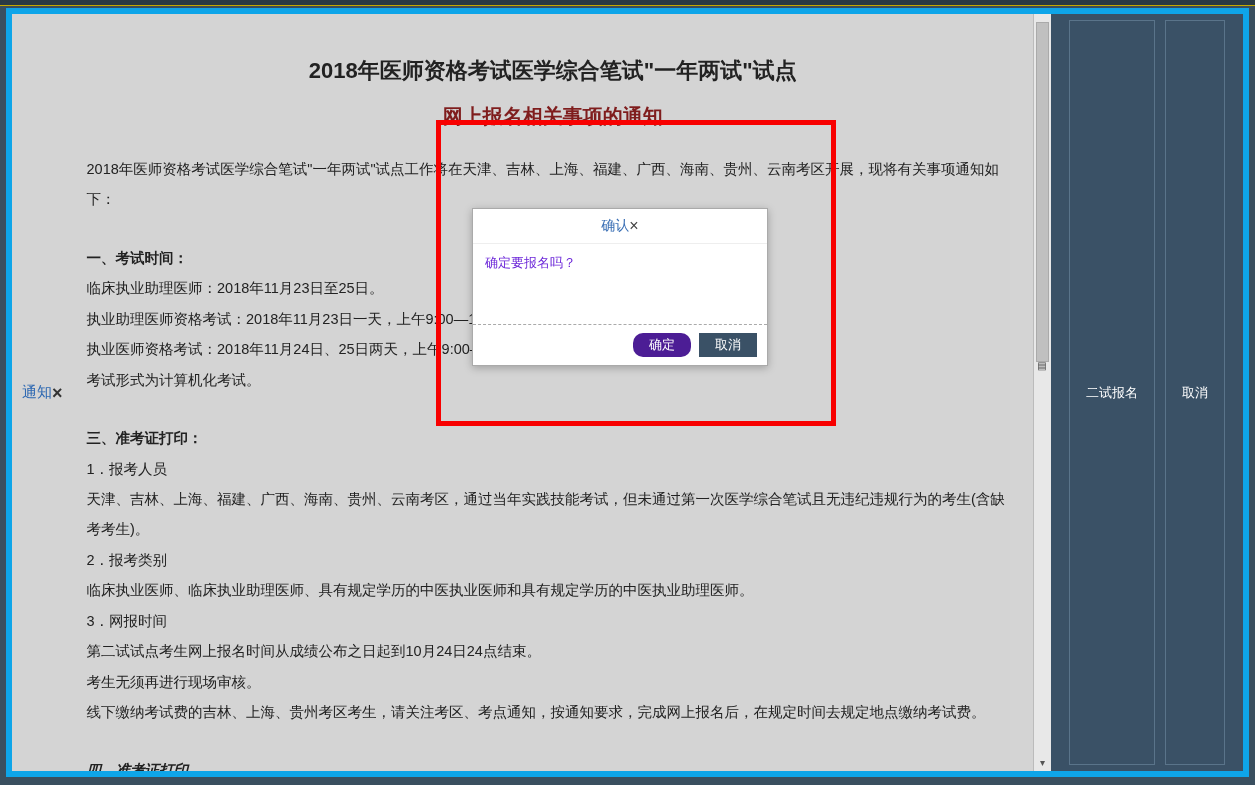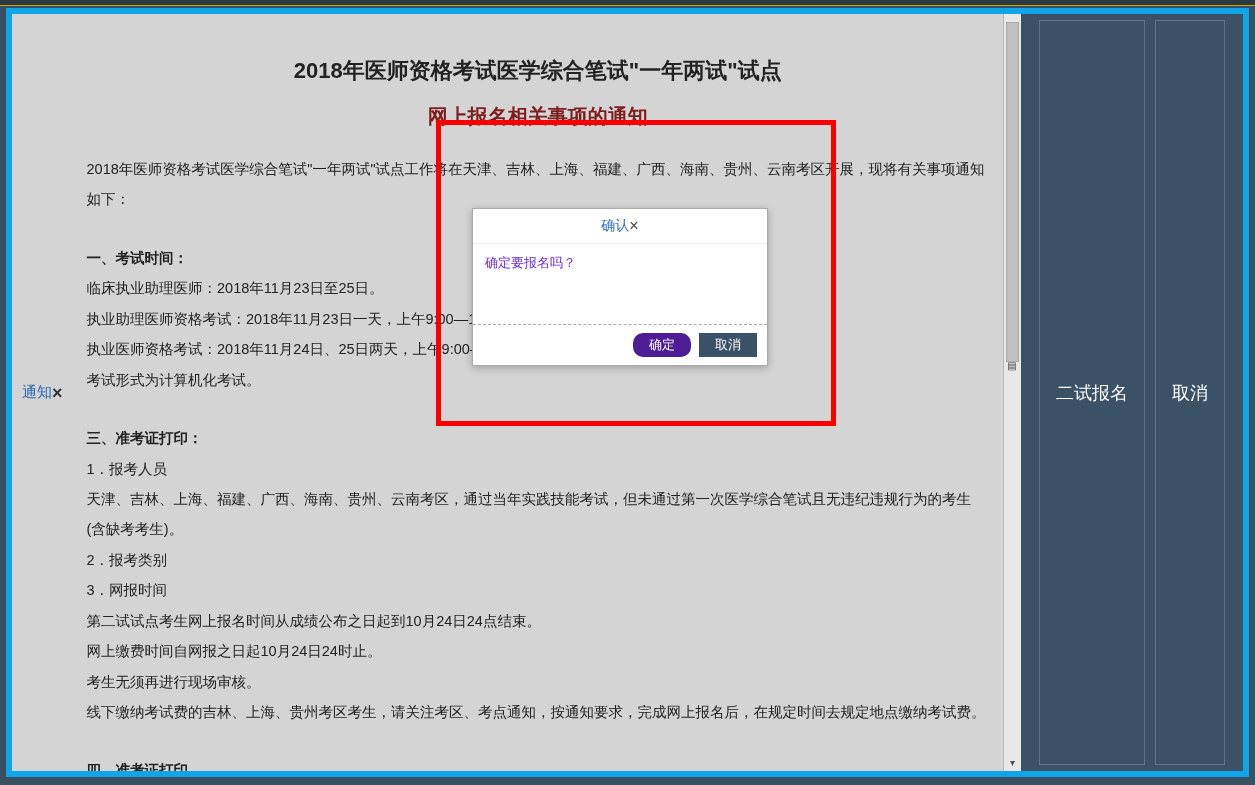--- a/index.html
+++ b/index.html
@@ -98,34 +98,34 @@
     margin-top: 16px;
     margin-bottom: 24px;
   }
   .doc-body p {
     font-size: 14.5px;
     color: #222;
     line-height: 2.1;
     margin: 0;
   }
   .doc-body p.sect { font-weight: bold; margin-top: 28px; }
-  .doc-body p.cut { white-space: nowrap; overflow: hidden; }
+  .doc-body p.cut { white-space: nowrap; overflow: hidden; font-style: italic; }
   .modal-footer {
     background: #3a5166;
     padding: 6px 18px;
     display: flex;
     justify-content: flex-end;
     gap: 10px;
   }
   .btn {
     background: #3a5166;
     color: #fff;
     border: 1px solid #5a748a;
     padding: 3px 16px;
-    font-size: 18px;
+    font-size: 13px;
     cursor: pointer;
     text-align: center;
   }
   .red-box {
     position: absolute;
     top: 120px;
     left: 436px;
     width: 400px;
     height: 306px;
     border: 5px solid #f80000;
@@ -193,23 +193,23 @@
           <p>2018年医师资格考试医学综合笔试"一年两试"试点工作将在天津、吉林、上海、福建、广西、海南、贵州、云南考区开展，现将有关事项通知如下：</p>
           <p class="sect">一、考试时间：</p>
           <p>临床执业助理医师：2018年11月23日至25日。</p>
           <p>执业助理医师资格考试：2018年11月23日一天，上午9:00—11:00，下午14:00—16:00。</p>
           <p>执业医师资格考试：2018年11月24日、25日两天，上午9:00—11:00，下午14:00—16:00。</p>
           <p>考试形式为计算机化考试。</p>
           <p class="sect">三、准考证打印：</p>
           <p>1．报考人员</p>
           <p>天津、吉林、上海、福建、广西、海南、贵州、云南考区，通过当年实践技能考试，但未通过第一次医学综合笔试且无违纪违规行为的考生(含缺考考生)。</p>
           <p>2．报考类别</p>
+          <p>临床执业医师、临床执业助理医师、具有规定学历的中医执业医师和具有规定学历的中医执业助理医师。</p>
           <p>3．网报时间</p>
           <p>第二试试点考生网上报名时间从成绩公布之日起到10月24日24点结束。</p>
-          <p>网上缴费时间自网报之日起10月24日24时止。</p>
           <p>考生无须再进行现场审核。</p>
           <p>线下缴纳考试费的吉林、上海、贵州考区考生，请关注考区、考点通知，按通知要求，完成网上报名后，在规定时间去规定地点缴纳考试费。</p>
           <p class="sect cut">四、准考证打印</p>
         </div>
     </div>
     <div class="scrollbar">
       <div class="scroll-arrow up">▴</div>
       <div class="scrollbar-thumb"></div>
       <div class="scroll-side-mark">▤</div>
       <div class="scroll-arrow down">▾</div>

